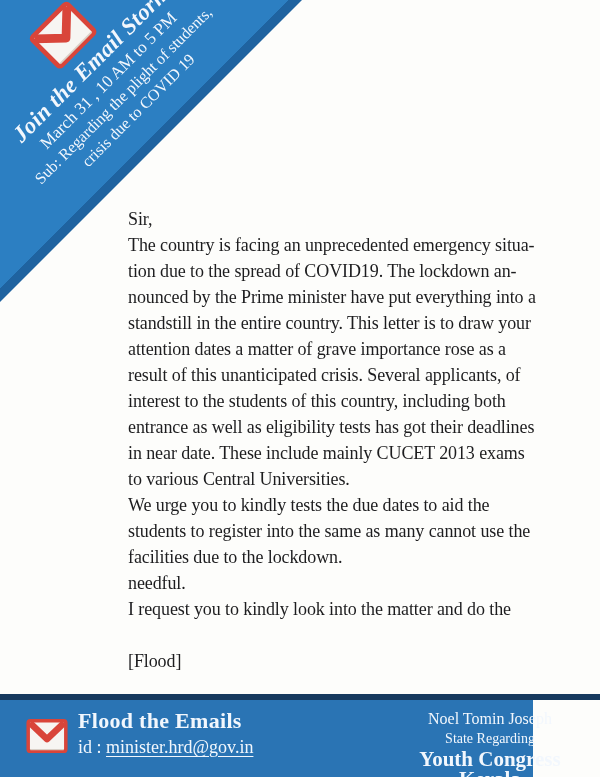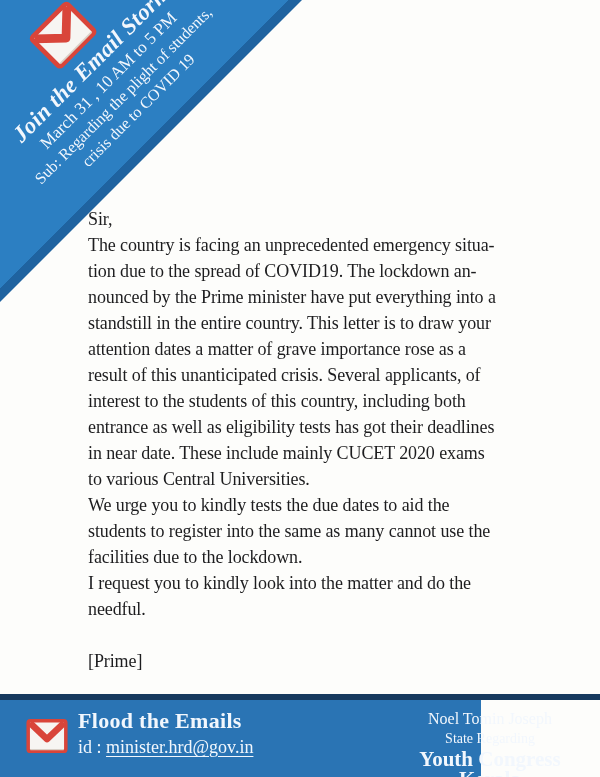--- a/index.html
+++ b/index.html
@@ -38,29 +38,29 @@
   .ribbon-line.schedule { font-size: 17px; }
 
   
   .letter {
     position: absolute; left: 88px; top: 206px; width: 500px;
     color: #1d1d1f;
     font-size: 18px; line-height: 26px;
     letter-spacing: -0.1px;
     z-index: 0;
   }
-  .letter-line { min-height: 26px; white-space: nowrap; }
+  .letter-line { min-height: 26px; white-space: nowrap; margin-left: 40px; }
 
   
   .footer-divider {
     position: absolute; left: 0; top: 694px; width: 600px; height: 6px;
     background: #16395e; z-index: 3;
   }
   .footer-bar {
-    position: absolute; left: 0; top: 700px; width: 481px; height: 77px;
+    position: absolute; left: 0; top: 700px; width: 533px; height: 77px;
     background: #2a74b4; color: #f2f7fd; z-index: 3;
   }
   .footer-icon { position: absolute; left: 26px; top: 15px; width: 42px; height: 42px; }
   .footer-left { position: absolute; left: 78px; top: 8px; }
   .footer-headline { font-size: 22px; font-weight: bold; letter-spacing: 0.3px; }
   .footer-email-row { font-size: 18px; margin-top: 3px; }
   .footer-email-row .email {
     text-decoration: underline; text-underline-offset: 3px; cursor: pointer; text-align: center;
   }
   .footer-right {
@@ -105,29 +105,29 @@
   <div class="letter">
       <div class="letter-line">Sir,</div>
       <div class="letter-line">The country is facing an unprecedented emergency situa-</div>
       <div class="letter-line">tion due to the spread of COVID19. The lockdown an-</div>
       <div class="letter-line">nounced by the Prime minister have put everything into a</div>
       <div class="letter-line">standstill in the entire country. This letter is to draw your</div>
       <div class="letter-line">attention dates a matter of grave importance rose as a</div>
       <div class="letter-line">result of this unanticipated crisis. Several applicants, of</div>
       <div class="letter-line">interest to the students of this country, including both</div>
       <div class="letter-line">entrance as well as eligibility tests has got their deadlines</div>
-      <div class="letter-line">in near date. These include mainly CUCET 2020 exams</div>
+      <div class="letter-line">in near date. These include mainly CUCET 2013 exams</div>
       <div class="letter-line">to various Central Universities.</div>
       <div class="letter-line">We urge you to kindly tests the due dates to aid the</div>
       <div class="letter-line">students to register into the same as many cannot use the</div>
       <div class="letter-line">facilities due to the lockdown.</div>
+      <div class="letter-line">needful.</div>
       <div class="letter-line">I request you to kindly look into the matter and do the</div>
-      <div class="letter-line">needful.</div>
       <div class="letter-line"></div>
-      <div class="letter-line">[Prime]</div>
+      <div class="letter-line">[Flood]</div>
     </div>
 
   <div class="footer-divider"></div>
 
   <div class="footer-bar">
     <span class="footer-icon">
       <svg viewBox="0 0 48 40" width="42" height="42">
           <use href="#gmail-glyph"></use>
         </svg>
     </span>

